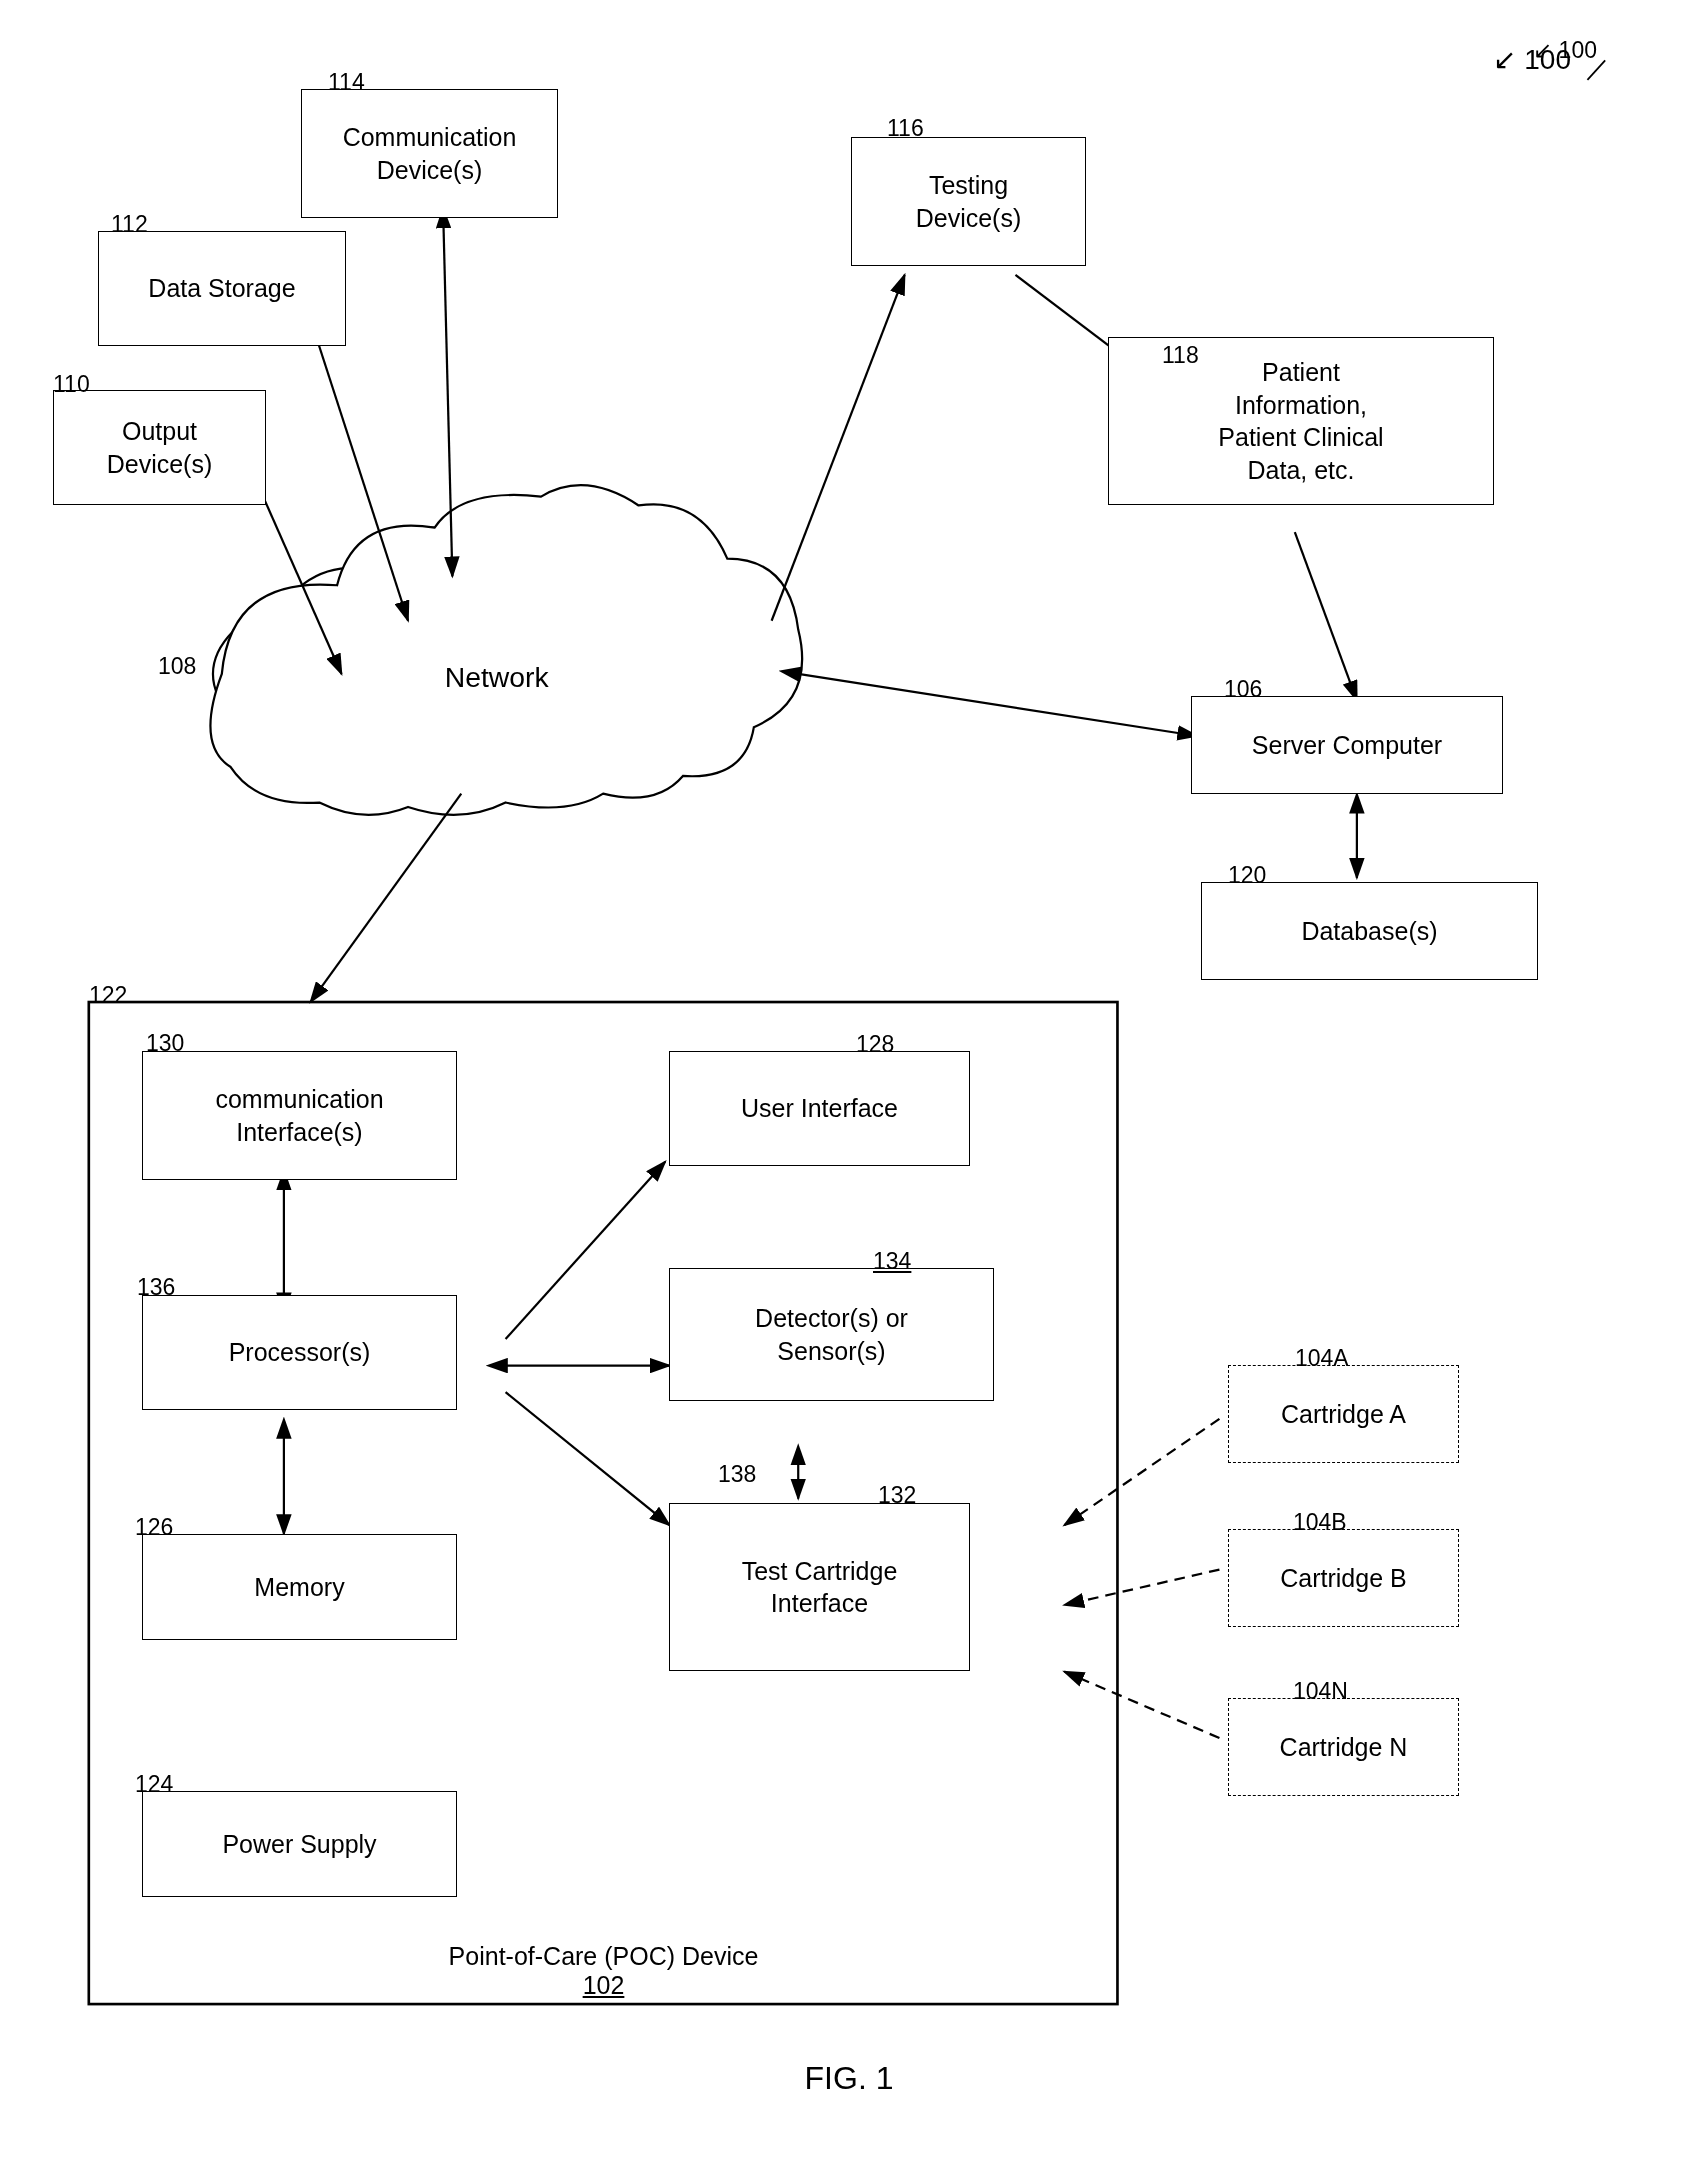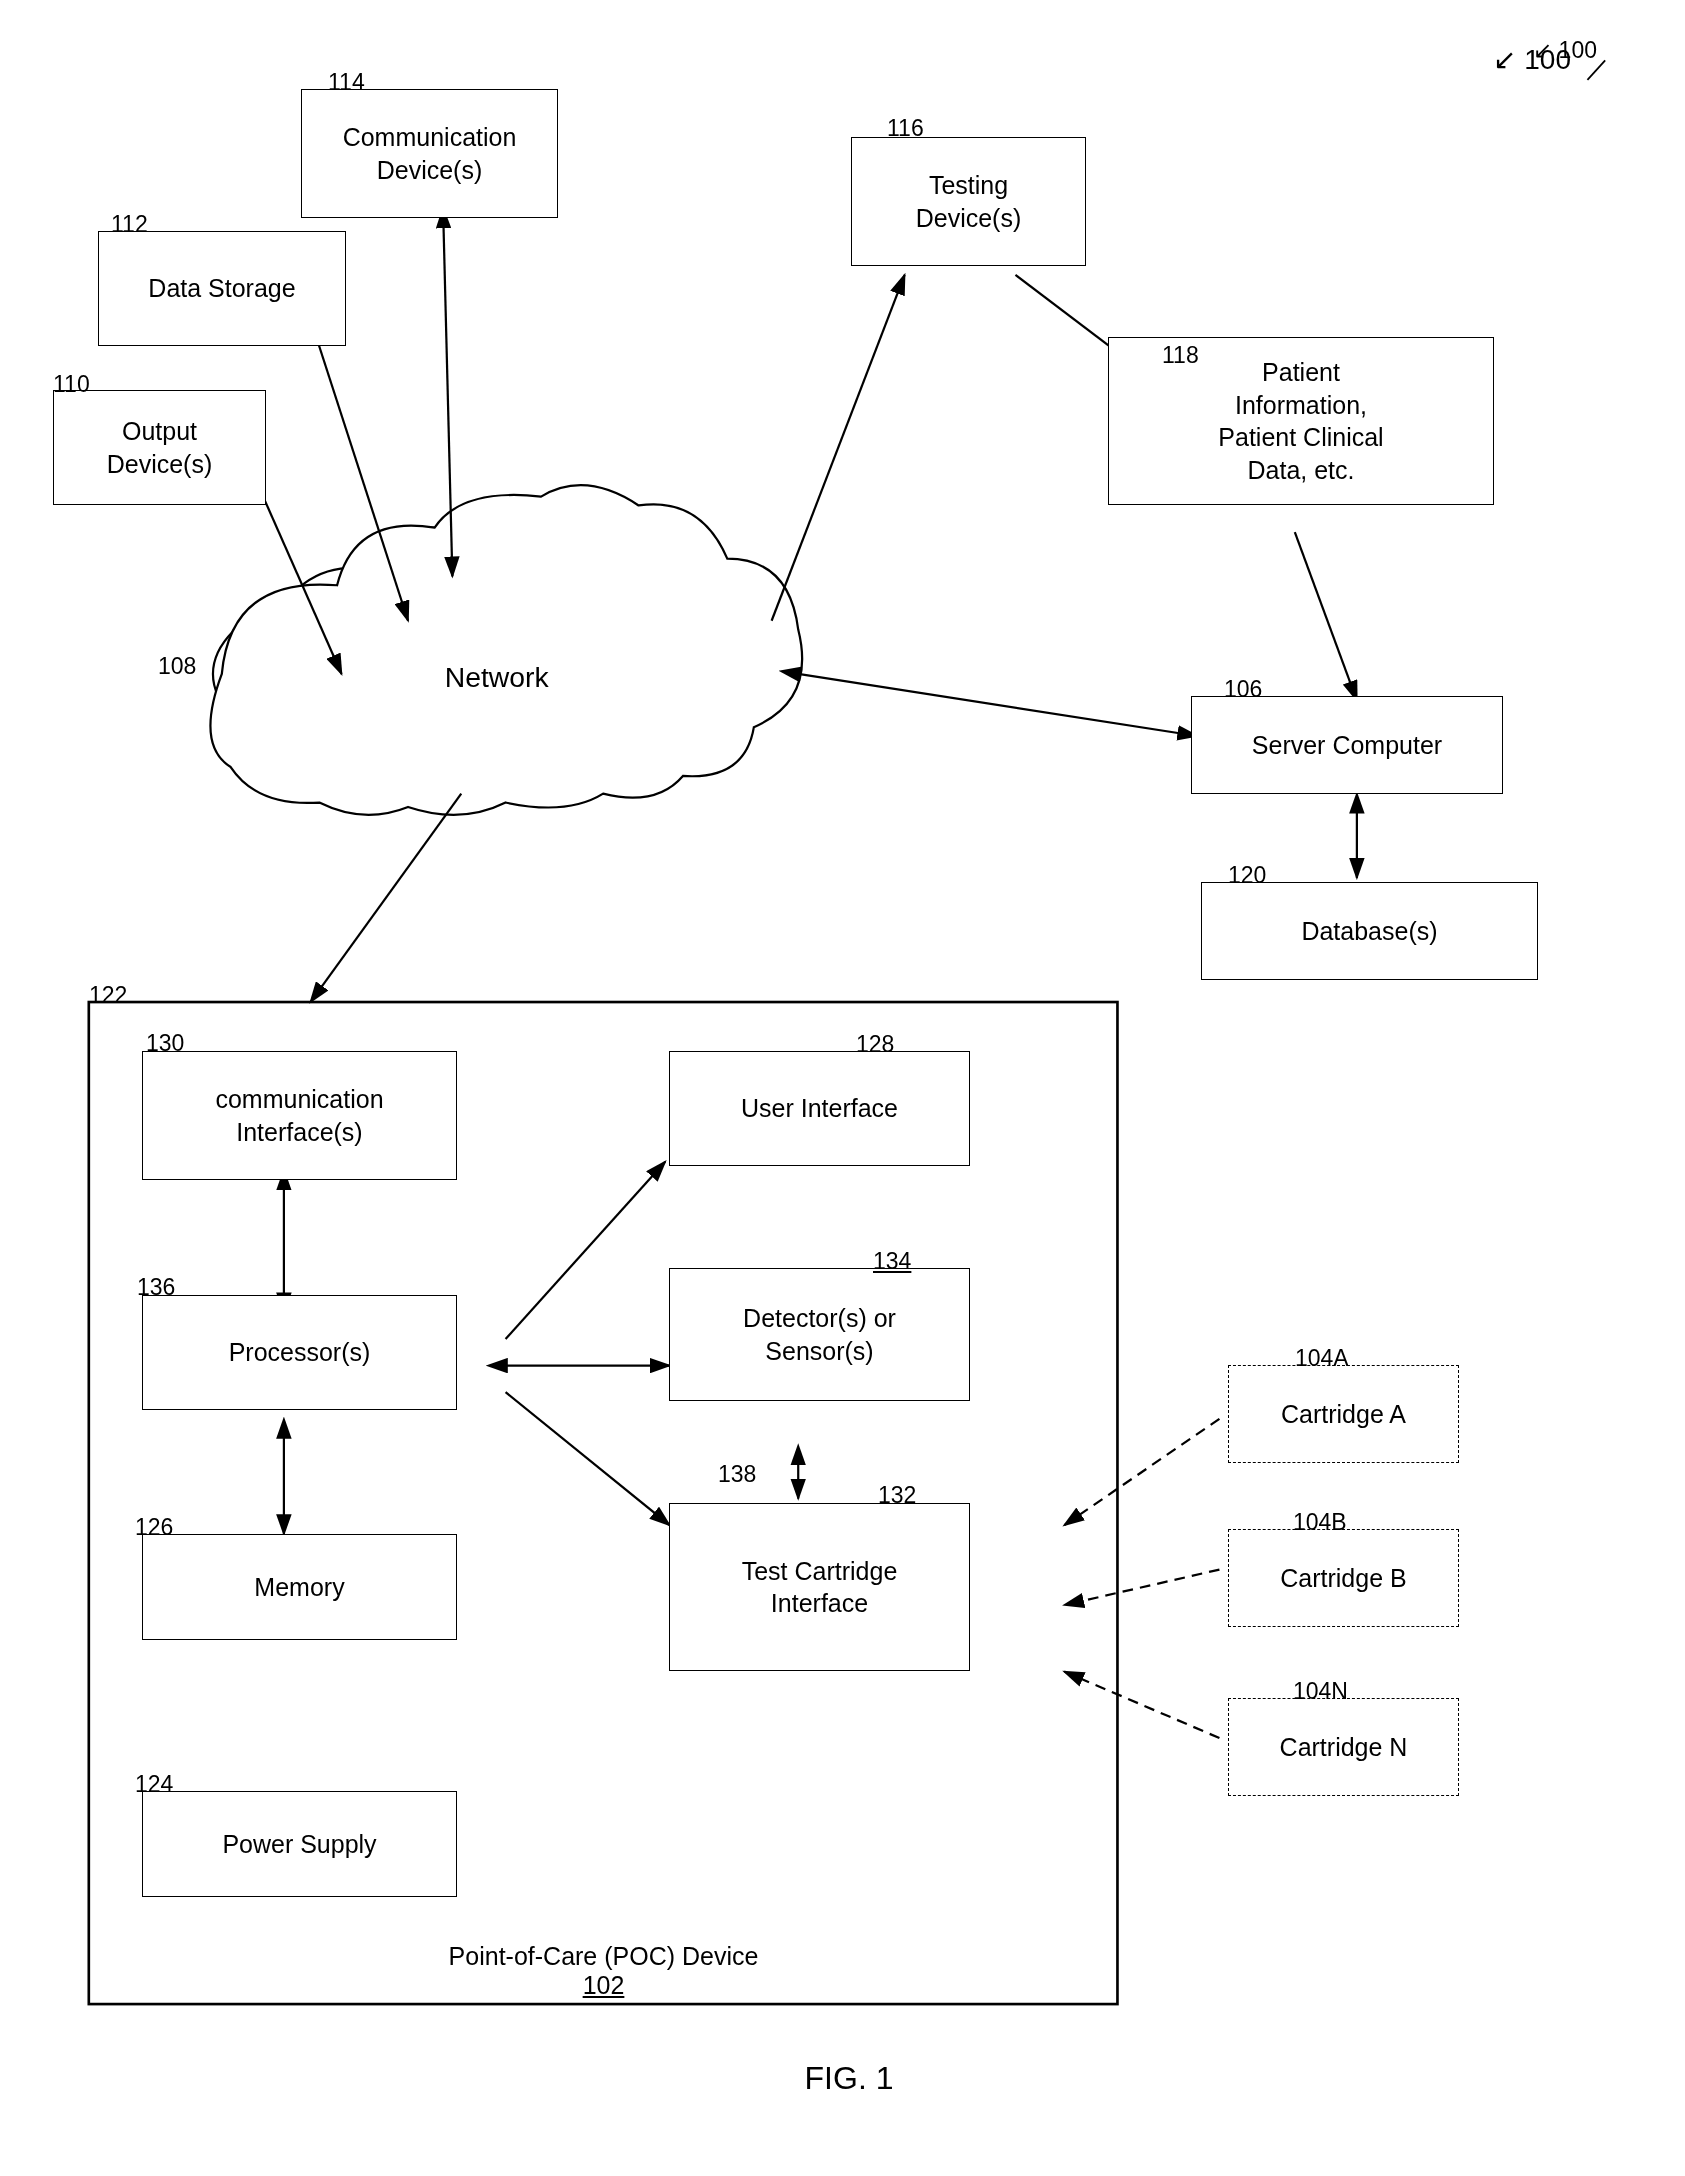--- a/index.html
+++ b/index.html
@@ -223,21 +223,21 @@
   <div class="box" style="left:669px; top:1051px; width:301px; height:115px;">
     <span>User Interface</span>
   </div>
   <div class="ref-num" style="left:856px; top:1031px;">128</div>
 
   <div class="box" style="left:142px; top:1295px; width:315px; height:115px;">
     <span>Processor(s)</span>
   </div>
   <div class="ref-num" style="left:137px; top:1274px;">136</div>
 
-  <div class="box" style="left:669px; top:1268px; width:301px; height:133px;">
+  <div class="box" style="left:669px; top:1268px; width:325px; height:133px;">
     <span>Detector(s) or<br>Sensor(s)</span>
   </div>
   <div class="ref-num" style="left:873px; top:1248px;text-decoration:underline;">134</div>
 
   <div class="box" style="left:142px; top:1534px; width:315px; height:106px;">
     <span>Memory</span>
   </div>
   <div class="ref-num" style="left:135px; top:1514px;">126</div>
 
   <div class="box" style="left:669px; top:1503px; width:301px; height:168px;">

